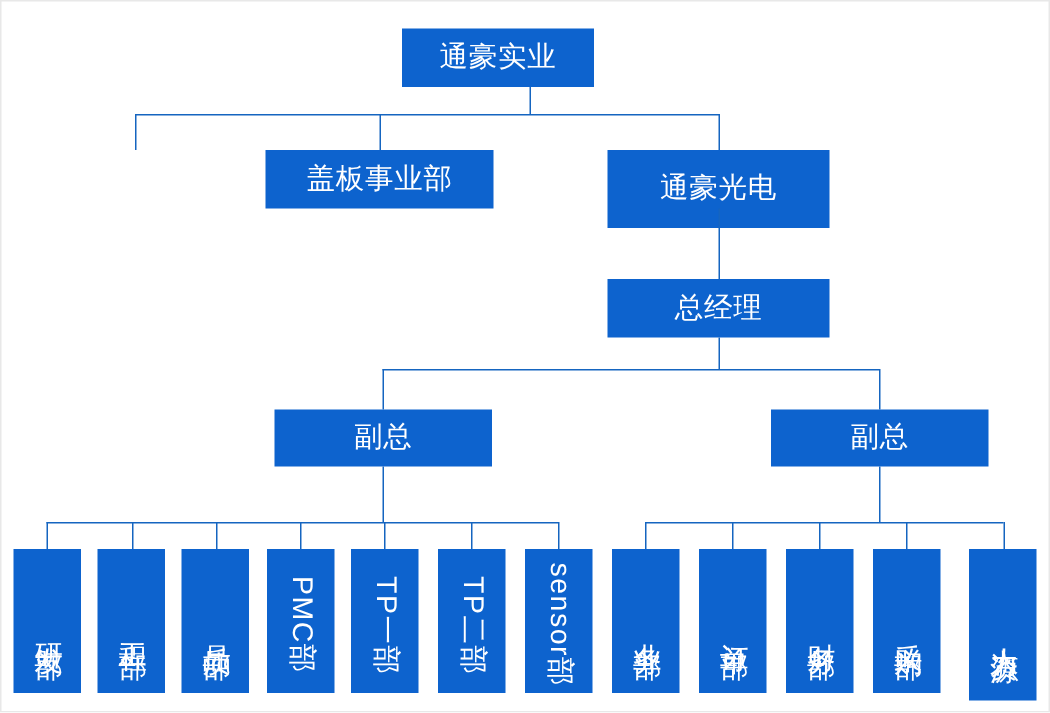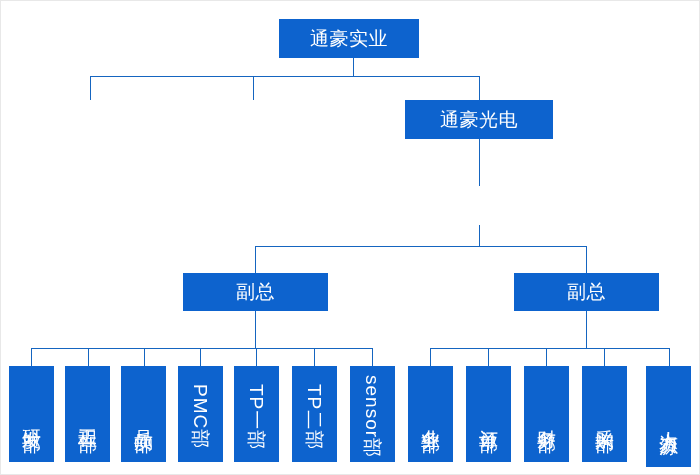--- a/index.html
+++ b/index.html
@@ -54,36 +54,42 @@
     background: #1565c0;
   }
   .ln.vline { width: 1px; }
   .ln.hline { height: 1px; }
 </style>
 </head>
 <body>
 
 <div id="chart-canvas">
 
-  <div class="node h" style="left:278px; top:18px; width:140px; height:39px;">
+  <div class="node h" style="left:267px; top:18px; width:128px; height:39px;">
     <span>通豪实业</span>
   </div>
 
   <div class="ln vline" style="left:352px; top:57px; height:18px;"></div>
   <div class="ln hline" style="left:89px; top:75px; width:390px;"></div>
   <div class="ln vline" style="left:89px; top:75px; height:24px;"></div>
   <div class="ln vline" style="left:252px; top:75px; height:24px;"></div>
   <div class="ln vline" style="left:478px; top:75px; height:24px;"></div>
 
-  <div class="node h" style="left:404px; top:99px; width:148px; height:39px;align-items:center;">
+  <div class="node h" style="left:176px; top:99px; width:152px; height:39px;">
+    <span>盖板事业部</span>
+  </div>
+  <div class="node h" style="left:404px; top:99px; width:148px; height:52px;align-items:center;">
     <span>通豪光电</span>
   </div>
 
   <div class="ln vline" style="left:478px; top:138px; height:47px;"></div>
 
+  <div class="node h" style="left:404px; top:185px; width:148px; height:39px;">
+    <span>总经理</span>
+  </div>
 
   <div class="ln vline" style="left:478px; top:224px; height:21px;"></div>
   <div class="ln hline" style="left:254px; top:245px; width:331px;"></div>
   <div class="ln vline" style="left:254px; top:245px; height:27px;"></div>
   <div class="ln vline" style="left:585px; top:245px; height:27px;"></div>
 
   <div class="node h" style="left:182px; top:272px; width:145px; height:38px;">
     <span>副总</span>
   </div>
   <div class="node h" style="left:513px; top:272px; width:145px; height:38px;">

